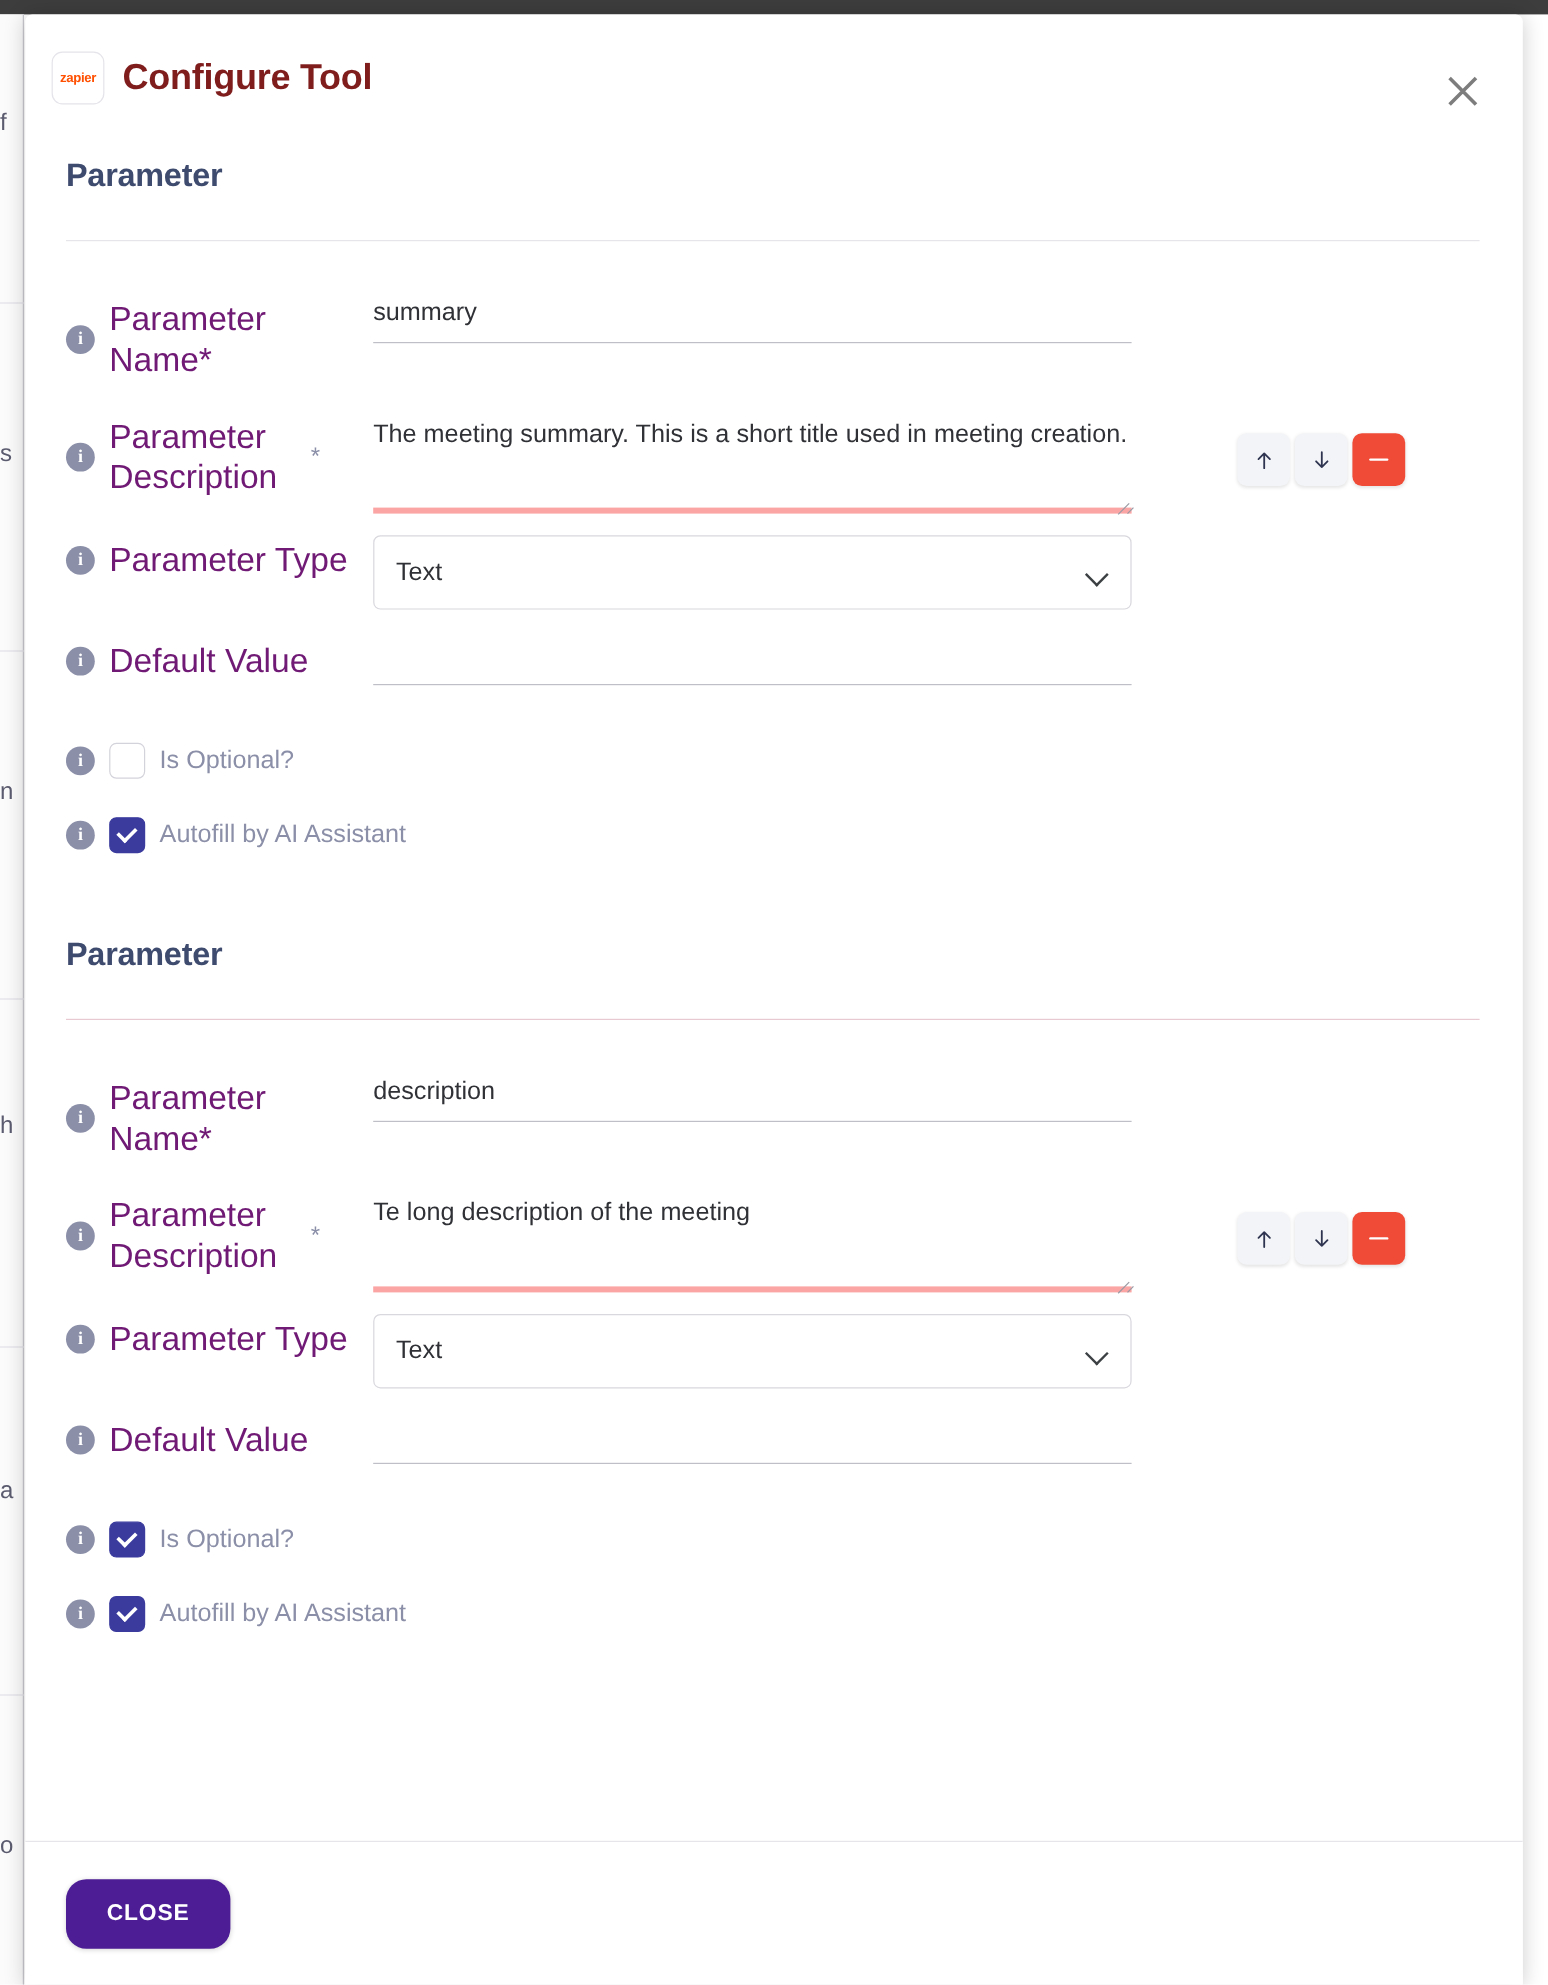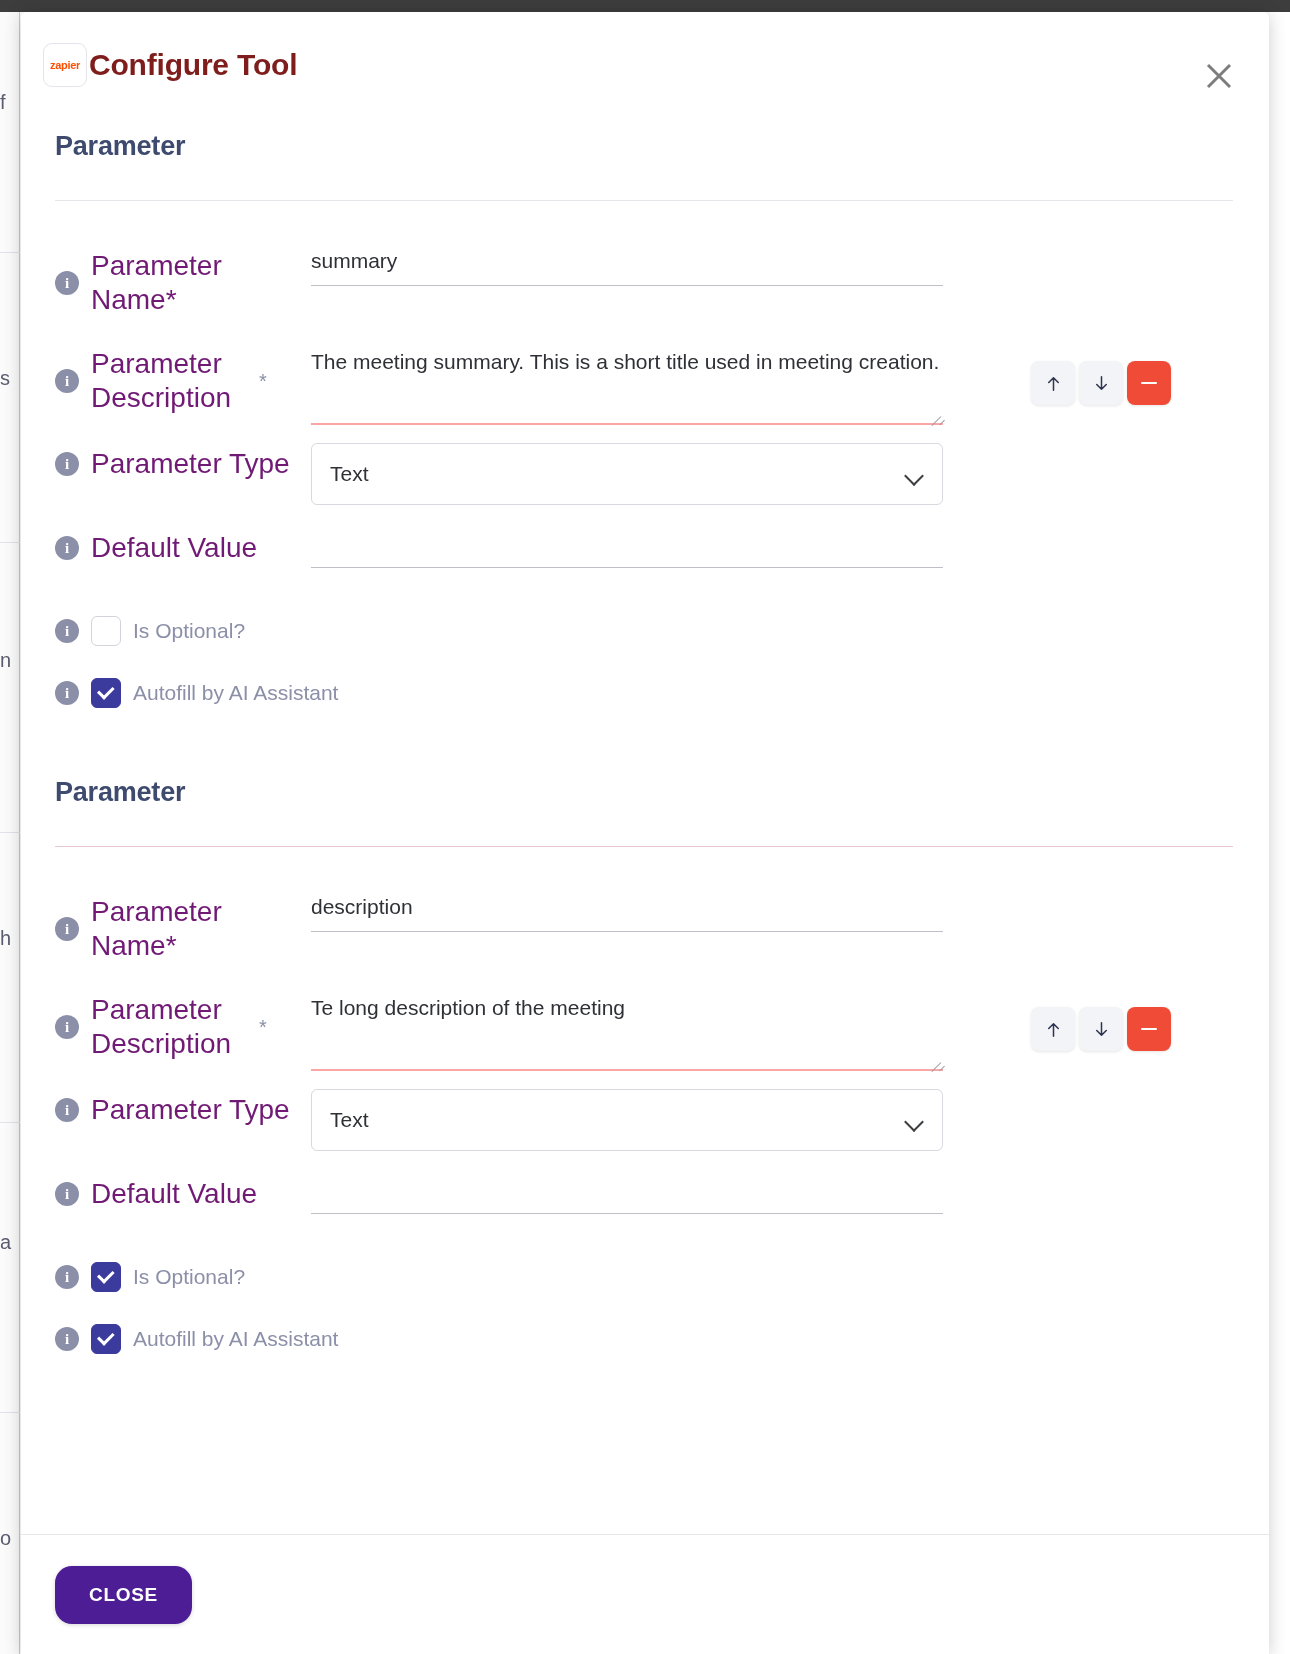--- a/index.html
+++ b/index.html
@@ -81,21 +81,21 @@
 
   .app-logo {
     width: 44px;
     height: 44px;
     border: 1px solid #e4e4ea;
     border-radius: 9px;
     background: #ffffff;
     display: flex;
     align-items: center;
     justify-content: center;
-    margin-right: 2px;
+    margin-right: 15px;
     flex: 0 0 44px;
   }
   .app-logo span {
     font-size: 11px;
     font-weight: bold;
     color: #ff4f00;
     letter-spacing: -0.3px;
   }
 
   .modal-title {
@@ -253,21 +253,21 @@
     padding: 4px 0 12px 0;
     outline: none;
     display: block;
   }
   .underline-input::placeholder { color: #a9a9b4; }
 
   .textarea-wrap { position: relative; width: 100%; }
   .underline-textarea {
     width: 100%;
     border: none;
-    border-bottom: 2px solid #fca5a5;
+    border-bottom: 5px solid #fca5a5;
     background: transparent;
     font-size: 21px;
     color: #2f3136;
     font-family: "Liberation Sans", sans-serif;
     line-height: 37px;
     padding: 0 0 6px 0;
     outline: none;
     resize: none;
     overflow: hidden;
     display: block;

